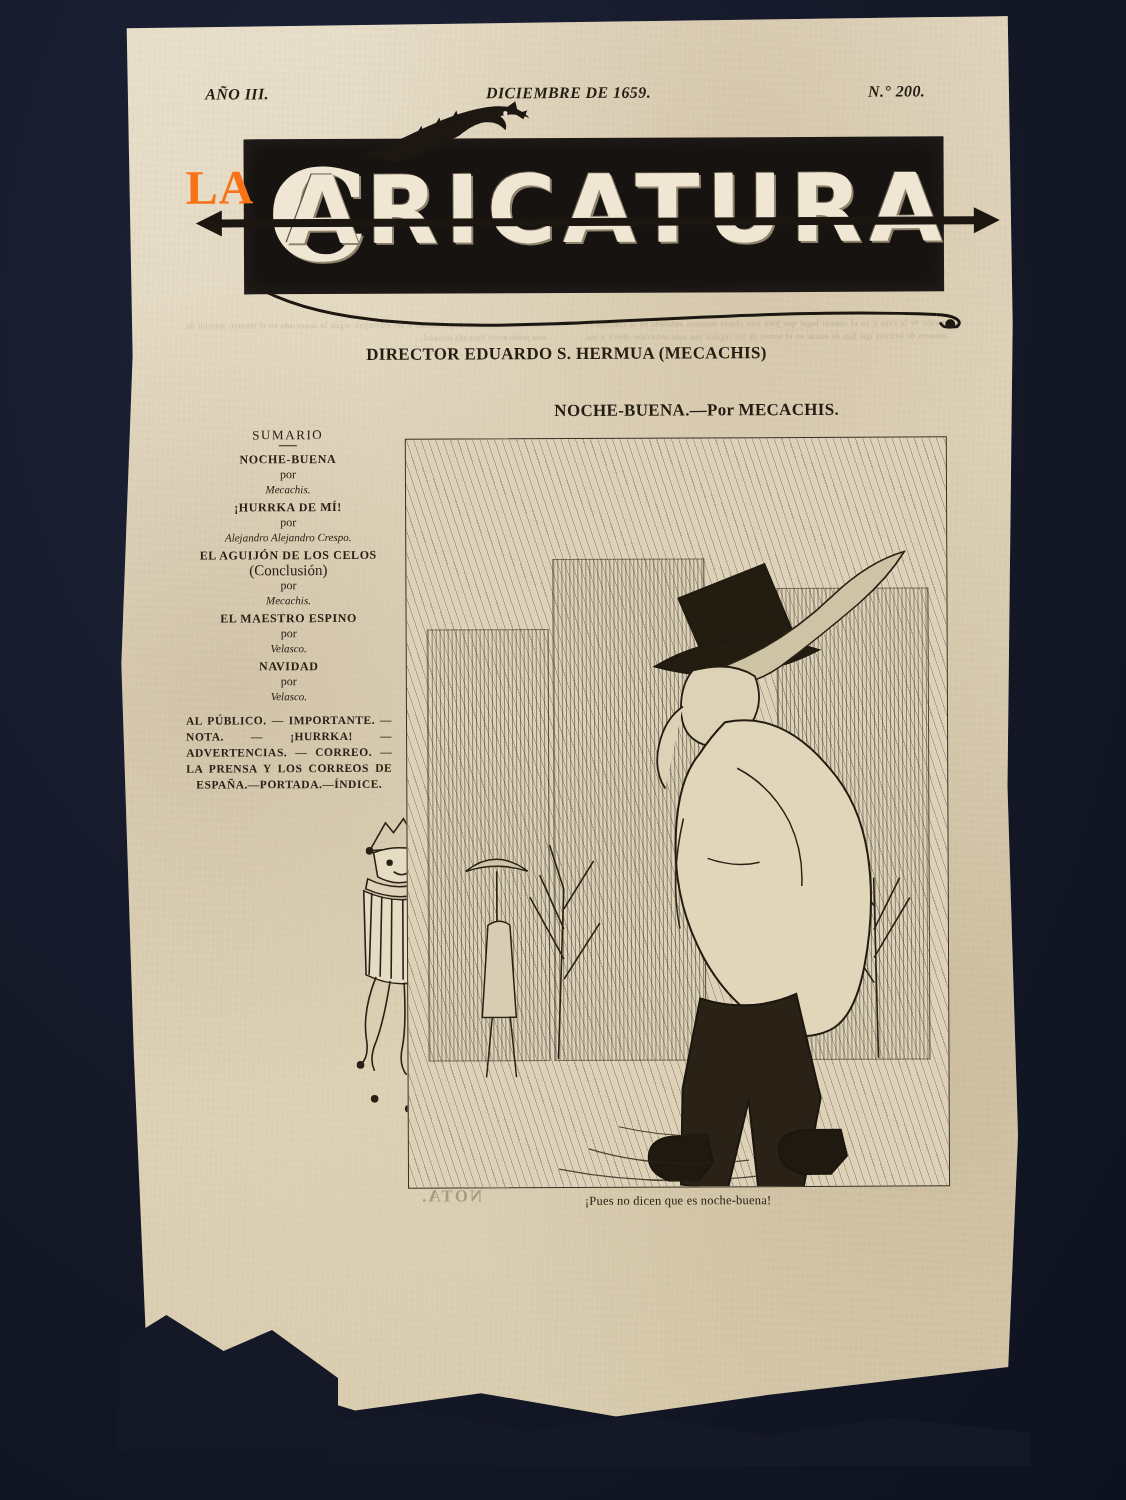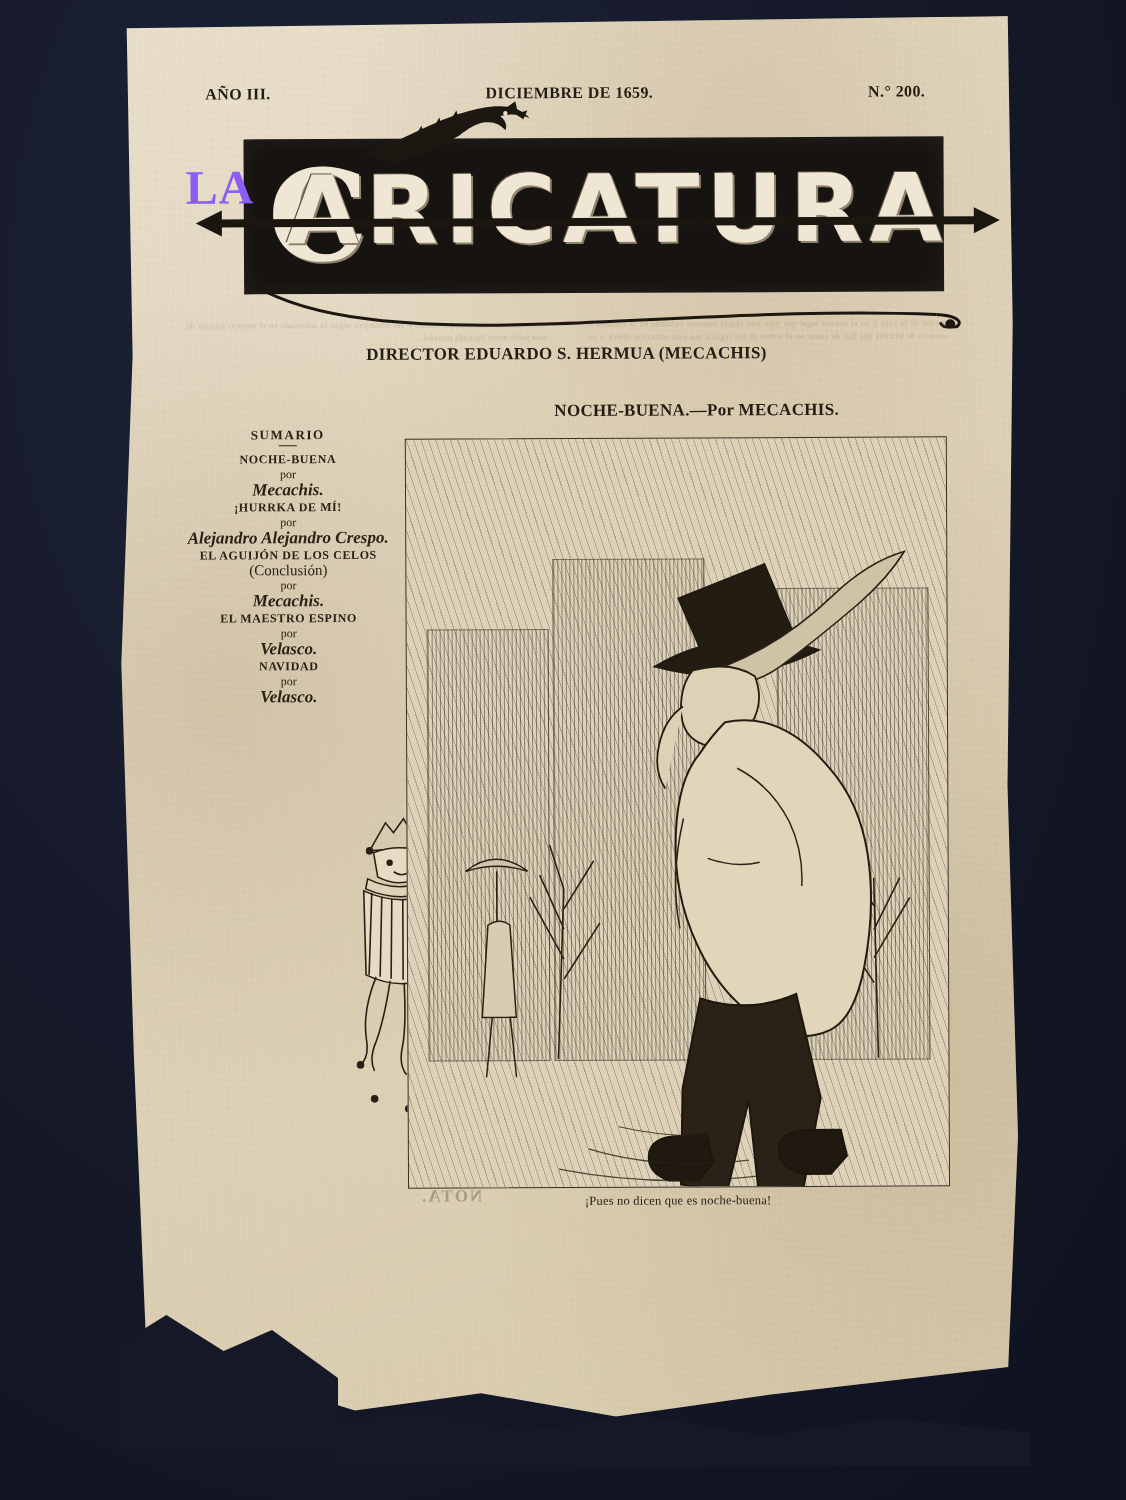--- a/index.html
+++ b/index.html
@@ -86,21 +86,21 @@
     width: 900px;
     display: flex;
     justify-content: space-between;
     padding: 0 90px;
     box-sizing: border-box;
     font-size: 16px;
     font-weight: bold;
     letter-spacing: .4px;
     font-family: "Liberation Serif", serif;
   }
-  .masthead-row span { white-space: nowrap; }
+  .masthead-row span { white-space: nowrap; font-style: italic; }
 
   
   .logo-wrap {
     position: absolute;
     top: 88px;
     left: 60px;
     width: 790px;
     height: 215px;
   }
   .logo-bar {
@@ -112,21 +112,21 @@
     background: #171310;
     box-shadow: inset 0 0 22px rgba(255,255,255,0.06);
   }
   .logo-la {
     position: absolute;
     left: 10px;
     top: 52px;
     font-size: 48px;
     font-weight: bold;
     letter-spacing: 1px;
-    color: #8b5cf6;
+    color: #f97316;
     font-family: "Liberation Serif", serif;
   }
   .logo-word {
     position: absolute;
     left: 110px;
     top: 52px;
     width: 660px;
     text-align: center;
     font-size: 94px;
     line-height: 104px;
@@ -208,21 +208,21 @@
     left: 68px;
     top: 408px;
     width: 206px;
     text-align: center;
     font-size: 11.5px;
     line-height: 15px;
     color: #2a2116;
   }
   .sumario .title {
     font-size: 13px;
-    font-weight: bold;
+    font-weight: normal;
     letter-spacing: 1.6px;
     margin-bottom: 2px;
   }
   .sumario .rule {
     width: 18px;
     height: 1px;
     background: #2a2116;
     margin: 3px auto 6px auto;
   }
   .sumario .entry { margin-bottom: 3px; }
@@ -230,22 +230,22 @@
     font-weight: bold;
     letter-spacing: .6px;
     font-size: 12px;
   }
   .sumario .entry .por {
     font-size: 12px;
     font-style: normal;
   }
   .sumario .entry .au {
     font-style: italic;
-    font-weight: bold;
-    font-size: 17px;
+    font-weight: normal;
+    font-size: 11px;
   }
   .sumario .entry .sub {
     font-size: 15px;
   }
   .sumario .tail {
     margin-top: 8px;
     text-align: justify;
     text-align-last: center;
     font-size: 11.5px;
     letter-spacing: .5px;
@@ -384,20 +384,21 @@
       <div class="por">por</div>
       <div class="au">Velasco.</div>
     </div>
 
     <div class="entry">
       <div class="t">NAVIDAD</div>
       <div class="por">por</div>
       <div class="au">Velasco.</div>
     </div>
 
+    <div class="tail">AL PÚBLICO. — IMPORTANTE. — NOTA. — ¡HURRKA! — ADVERTENCIAS. — CORREO. — LA PRENSA Y LOS CORREOS DE ESPAÑA.—PORTADA.—ÍNDICE.</div>
   </div>
 
   <svg class="jester" viewBox="0 0 160 330">
     <g stroke="#2a2116" fill="none" stroke-width="1.6">
 
       <path d="M46 42 l16 -28 8 10 10 -14 8 14 12 -12 4 26 z"></path>
       <circle cx="46" cy="42" r="3" fill="#2a2116"></circle>
       <circle cx="104" cy="42" r="3" fill="#2a2116"></circle>
 
       <path d="M50 44 q25 -10 52 0 l-4 24 q-22 12 -44 0 z" fill="#e6dcc4"></path>

